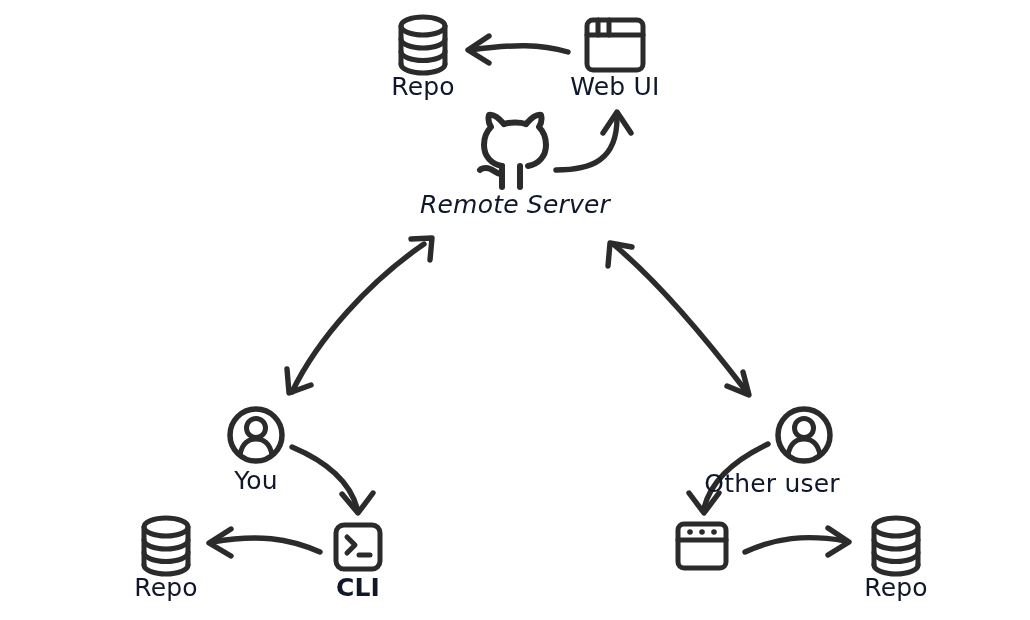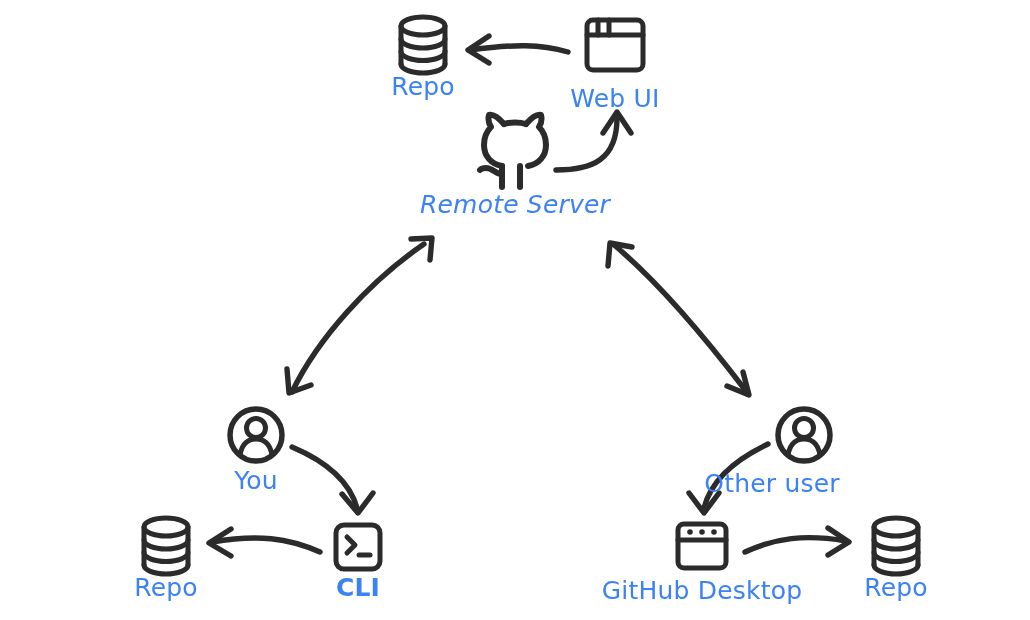--- a/index.html
+++ b/index.html
@@ -20,21 +20,21 @@
   }
   #diagram-svg {
     position: absolute;
     left: 0;
     top: 0;
     width: 1030px;
     height: 620px;
   }
   .node-label {
     position: absolute;
-    color: #3b82f6;
+    color: #0f172a;
     font-family: "DejaVu Sans", "Liberation Sans", sans-serif;
     font-size: 25px;
     font-weight: 400;
     letter-spacing: 0.2px;
     white-space: nowrap;
     transform: translateX(-50%);
     line-height: 1;
   }
   .ico-stroke {
     fill: none;
@@ -180,29 +180,28 @@
 
     <g>
       <path class="arrow-path" d="M 745,552 C 775,538 805,534 846,541"></path>
       <path class="arrow-head" d="M 828,528 L 849,542 L 828,555"></path>
     </g>
 
   </svg>
 
   <div class="node-label" style="left:423px; top:74px;">Repo</div>
 
-  <div class="node-label" style="left:615px; top:86px;">Web UI</div>
+  <div class="node-label" style="left:615px; top:74px;">Web UI</div>
 
   <div class="node-label" style="left:515px; top:192px;font-style:italic;">Remote Server</div>
 
   <div class="node-label" style="left:256px; top:468px;">You</div>
 
   <div class="node-label" style="left:358px; top:575px;font-weight:bold;">CLI</div>
 
   <div class="node-label" style="left:166px; top:575px;">Repo</div>
 
   <div class="node-label" style="left:772px; top:471px;">Other user</div>
 
-  <div class="node-label" style="left:702px; top:578px;">GitHub Desktop</div>
 
   <div class="node-label" style="left:896px; top:575px;">Repo</div>
 
 </div>
 
 </body></html>

